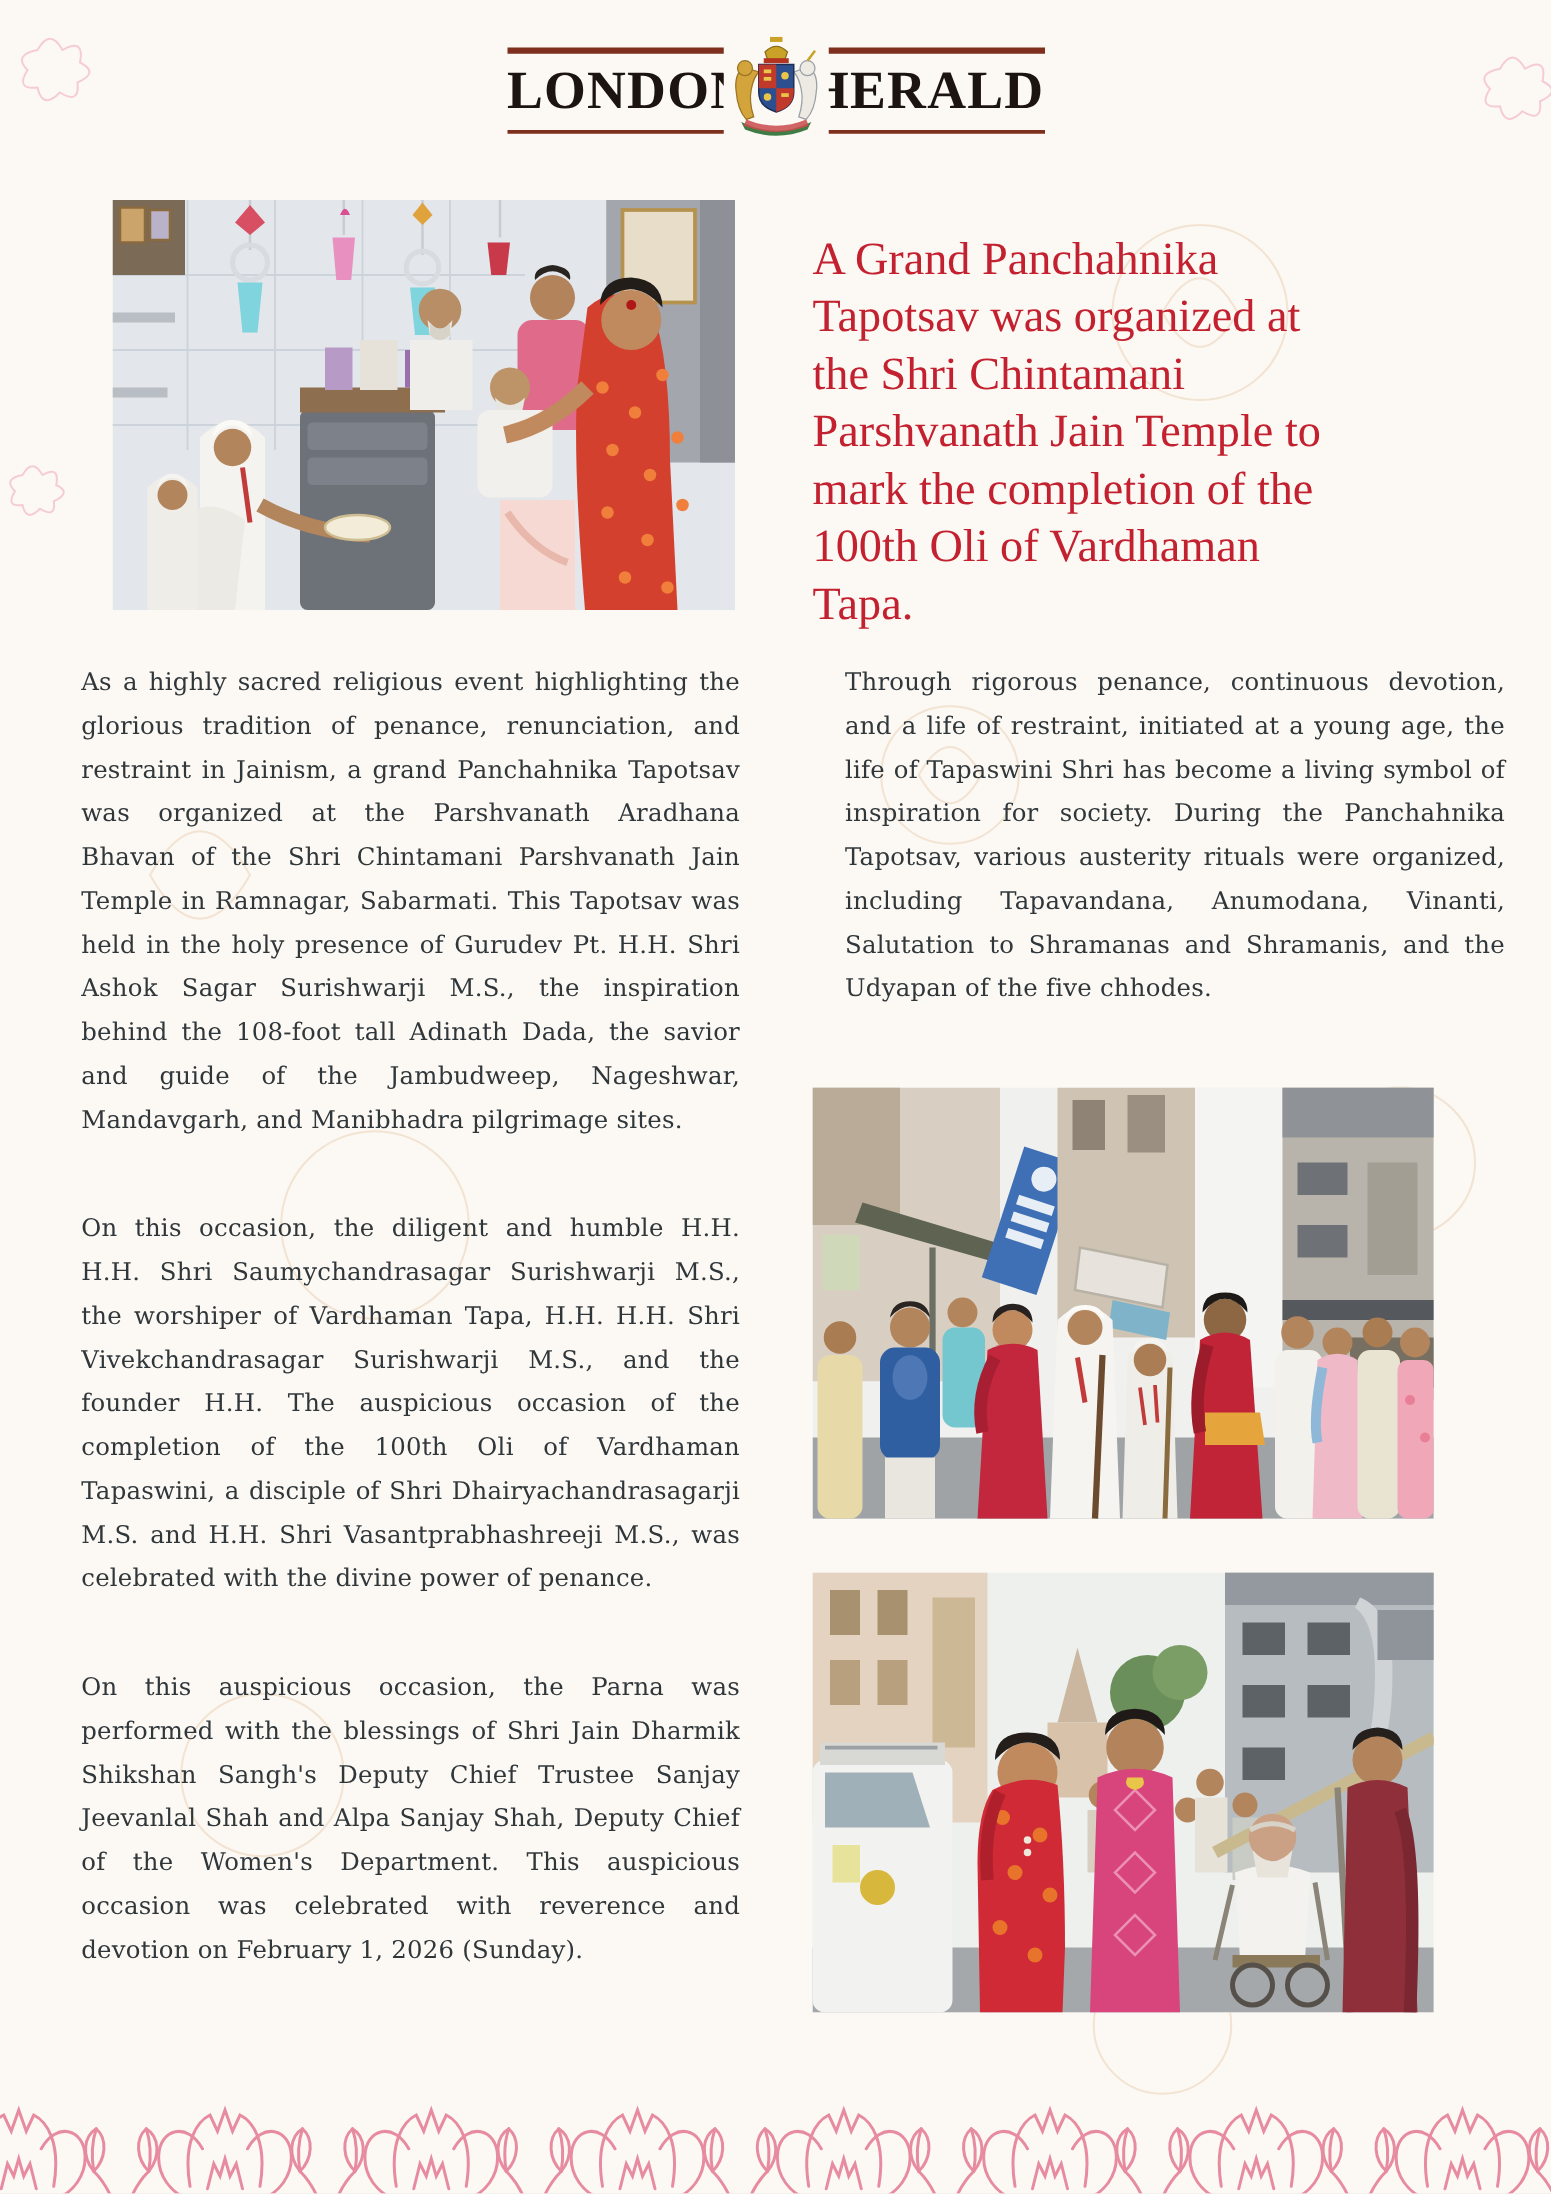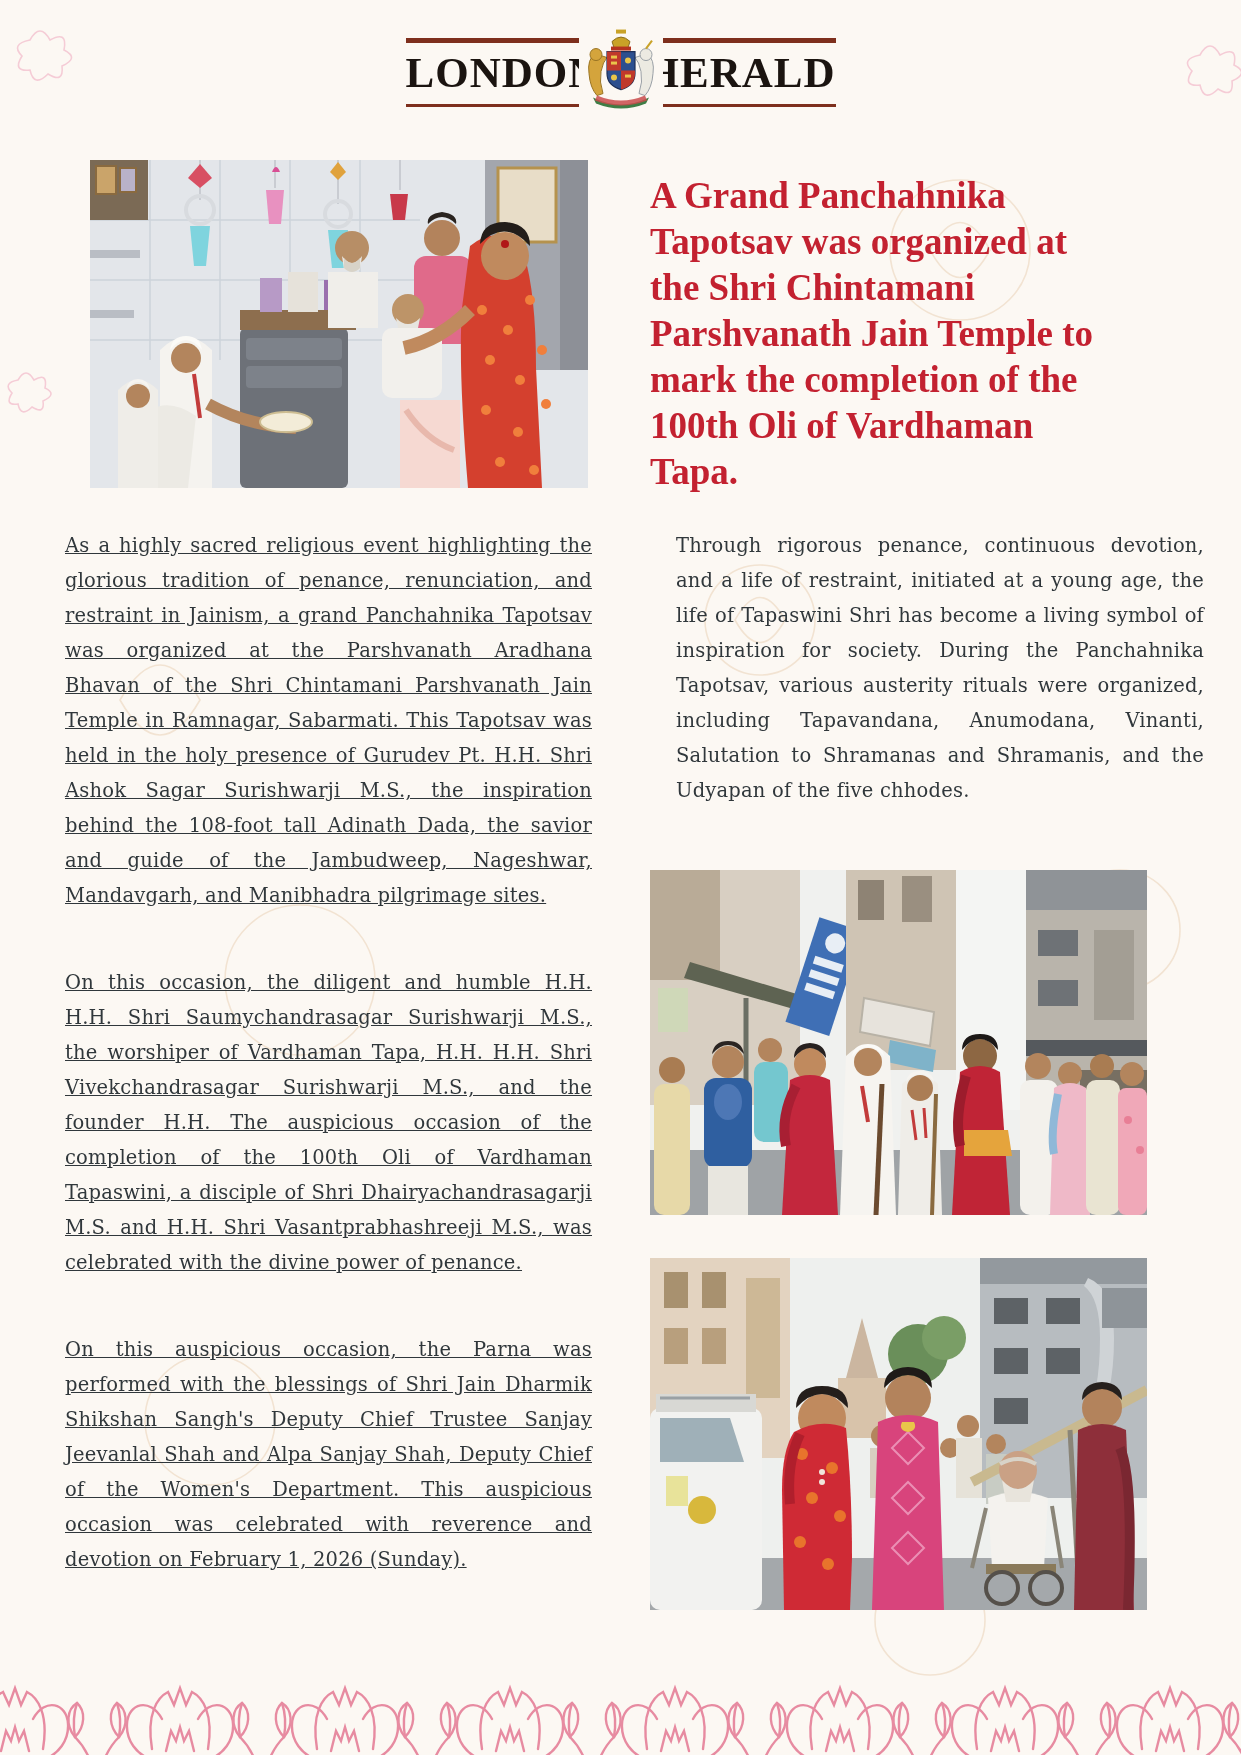--- a/index.html
+++ b/index.html
@@ -35,42 +35,42 @@
     line-height:1;
   }
   .crest-wrap{
     position:absolute;left:50%;top:50%;
     transform:translate(-50%,-54%);
     background:#fcf8f3;
     padding:0 6px;
   }
   
   .headline{
-    position:absolute;left:650px;top:148px;width:528px;
+    position:absolute;left:650px;top:160px;width:528px;
     font-family:"Liberation Serif", serif;
-    font-weight:bold;
+    font-weight:normal;
     font-size:37px;
     line-height:46px;
     color:#c32130;
     white-space:pre-line;
   }
   
   .photo{position:absolute;display:block;}
   .photo svg{display:block;}
   
   .col{
     position:absolute;top:528px;
     font-size:19.5px;
     line-height:35px;
     color:#30373b;
     text-align:justify;
     letter-spacing:.2px;
   }
   .col p{margin:0 0 52px 0;}
-  .col-left{left:65px;width:527px;text-decoration:underline;}
+  .col-left{left:65px;width:527px;}
   .col-right{left:676px;width:528px;}
   
   .lotus-border{
     position:absolute;left:0;bottom:0;width:1241px;height:82px;
     overflow:hidden;
   }
 </style>
 </head>
 <body>
 

